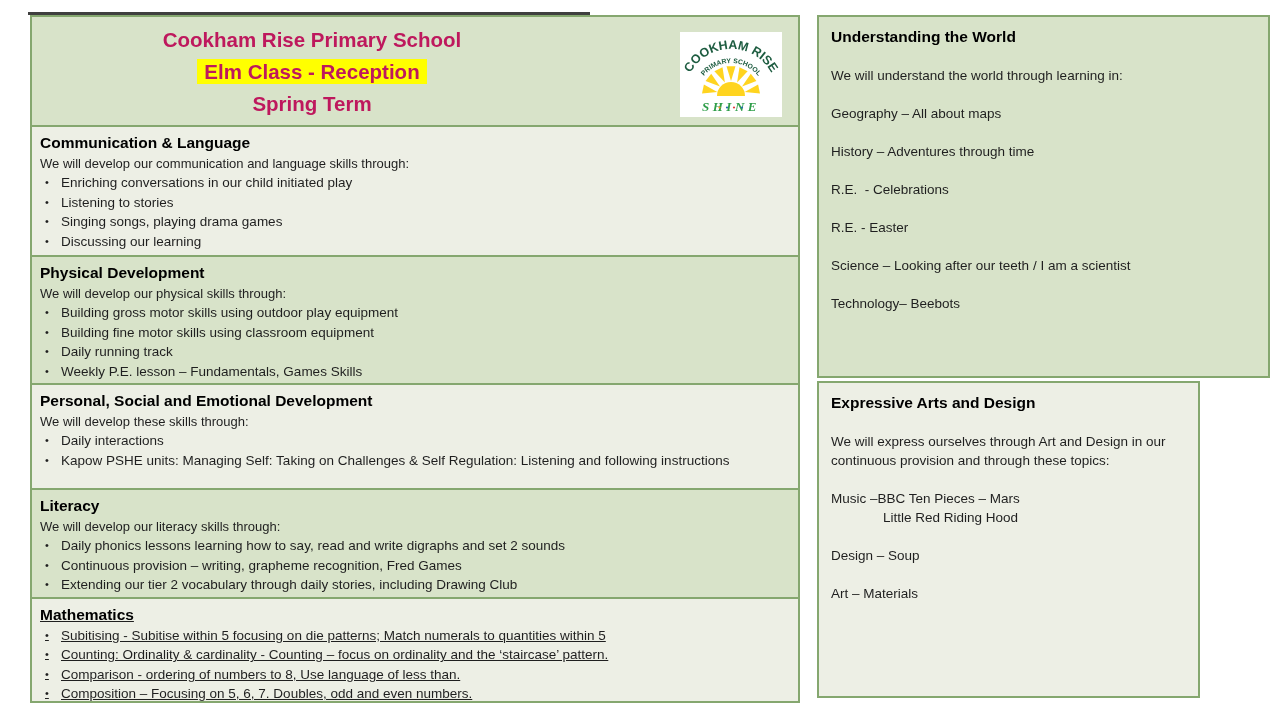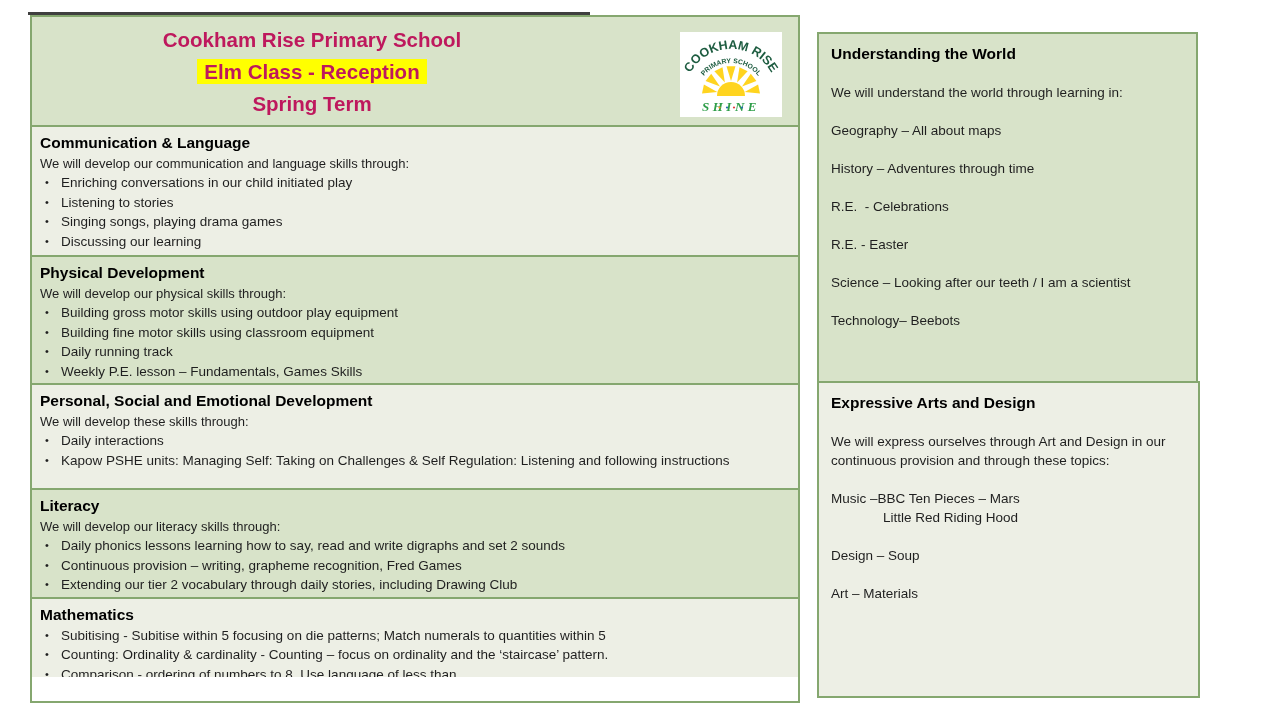--- a/index.html
+++ b/index.html
@@ -29,21 +29,21 @@
   .sec-intro{margin:0;font-size:13px;line-height:19.4px;white-space:pre-wrap;}
   .sec ul{list-style:none;margin:0;padding:0;}
   .sec li{display:flex;font-size:13.5px;line-height:19.4px;}
   .sec li .bullet{flex:none;width:16px;padding-left:5px;font-size:11px;}
   .sec li .btext{flex:1;white-space:pre-wrap;}
   .italic-body .sec-intro,.italic-body li{}
 
   
   .right-panel{position:absolute;box-sizing:border-box;border:2px solid #85a76f;
                padding:9px 12px 0 12px;}
-  .rp-utw{left:817px;top:32px;width:381px;height:363px;}
+  .rp-utw{left:817px;top:15px;width:453px;height:363px;}
   .rp-ead{left:817px;top:381px;width:383px;height:317px;}
   .rp-title{margin:0 0 18px 0;font-size:15.5px;font-weight:bold;line-height:22px;color:#000;}
   .rp-para{margin:0 0 19px 0;font-size:13.5px;line-height:19px;white-space:pre-wrap;}
   .rp-para.tight{margin-top:-19px;}
   .rp-para.indent{padding-left:52px;}
 </style>
 </head>
 <body>
 
 <div class="top-line"></div>
@@ -158,21 +158,21 @@
         <li>
           <span class="bullet">•</span>
           <span class="btext">Continuous provision – writing, grapheme recognition, Fred Games</span>
         </li>
         <li>
           <span class="bullet">•</span>
           <span class="btext">Extending our tier 2 vocabulary through daily stories, including Drawing Club</span>
         </li>
       </ul>
     </div>
-    <div class="sec shade-light" style="height: 80px;">
+    <div class="sec shade-light" style="height: 104px; text-decoration: underline;">
       <h2 class="sec-title">Mathematics</h2>
       <ul>
         <li>
           <span class="bullet">•</span>
           <span class="btext">Subitising - Subitise within 5 focusing on die patterns; Match numerals to quantities within 5</span>
         </li>
         <li>
           <span class="bullet">•</span>
           <span class="btext">Counting: Ordinality &amp; cardinality - Counting – focus on ordinality and the ‘staircase’ pattern.</span>
         </li>

